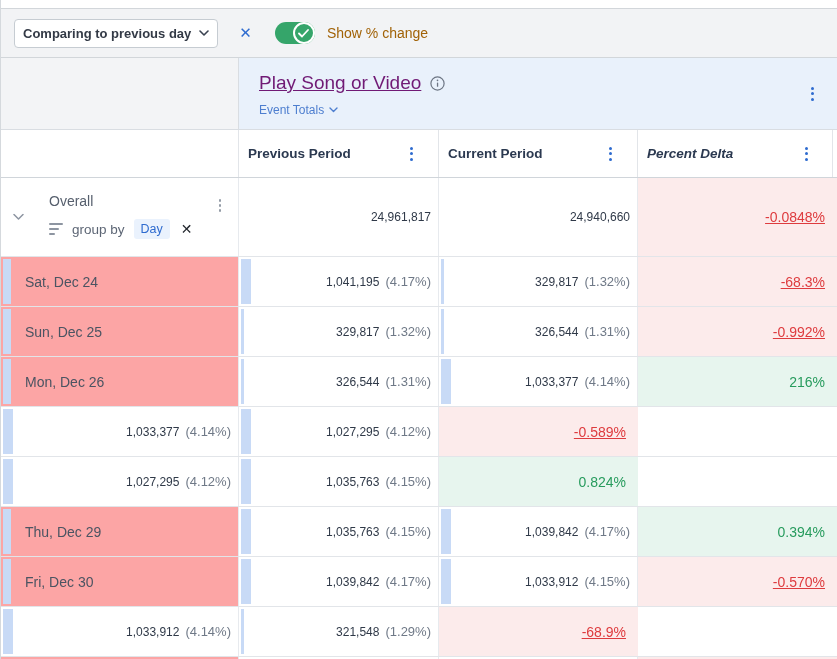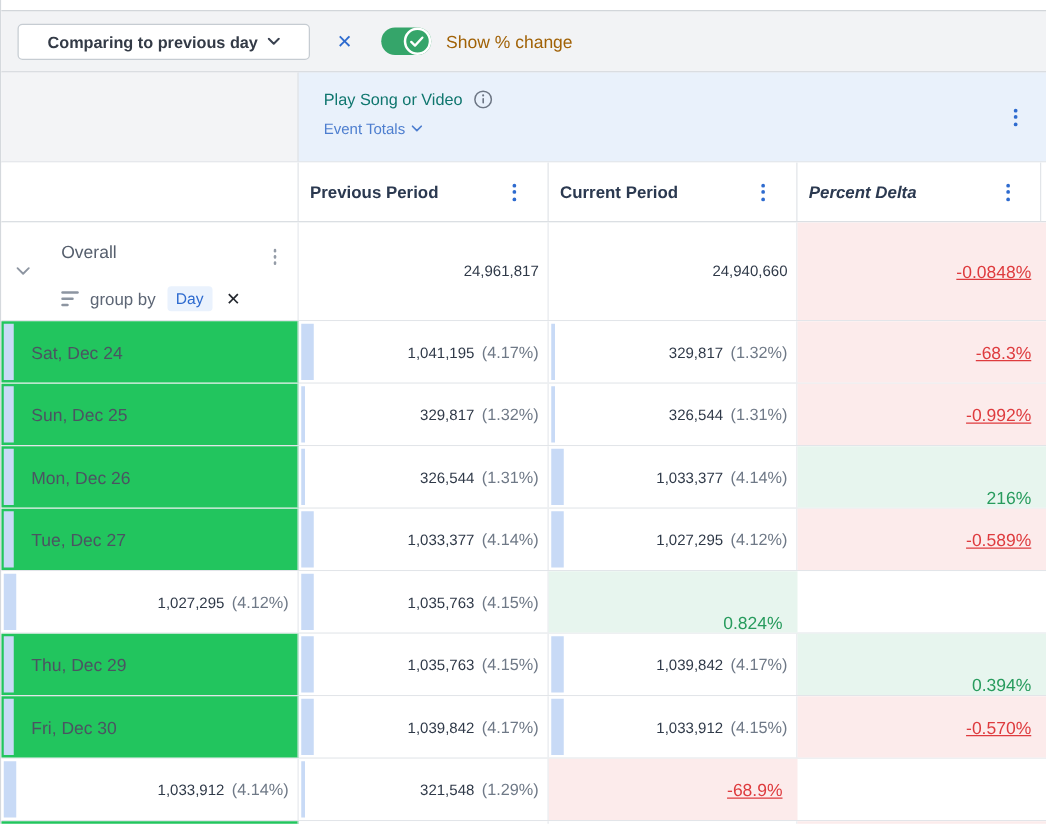--- a/index.html
+++ b/index.html
@@ -5,35 +5,35 @@
   * { margin:0; padding:0; box-sizing:border-box; }
   body { background:#ffffff; font-family:"Liberation Sans","DejaVu Sans",sans-serif; }
   .app { width:837px; height:659px; position:relative; overflow:hidden; background:#fff;
          border-left:1px solid #d5d9dd; }
 
   
   .top-strip { height:8px; background:#fff; }
   .toolbar { height:50px; background:#f2f3f5; border-top:1px solid #d2d6da; border-bottom:1px solid #d2d6da;
              display:flex; align-items:center; padding-left:13px; }
   .compare-pill { height:29px; background:#fff; border:1px solid #c6ccd2; border-radius:4px;
-                  display:inline-flex; align-items:center; gap:8px; padding:0 23px;
+                  display:inline-flex; align-items:center; gap:8px; padding:0 8px;
                   font-size:13px; font-weight:700; color:#333a46; cursor:pointer; }
   .close-x { margin-left:21px; color:#2e6bcf; font-size:15px; cursor:pointer; }
   .toggle { margin-left:23px; width:40px; height:22px; border-radius:11px; background:#35a56a; position:relative; cursor:pointer; flex:none; }
   .toggle-knob { position:absolute; right:0px; top:50%; transform:translateY(-50%);
                  width:22px; height:22px; border-radius:50%; background:#35a56a; border:2px solid #fff;
                  display:flex; align-items:center; justify-content:center; }
   .toggle-label { margin-left:12px; font-size:14px; color:#a16207; }
 
   
   .event-band { height:72px; display:flex; border-bottom:1px solid #d9dde2; }
   .band-left { width:238px; flex:none; background:#f3f4f6; border-right:1px solid #d9dde2; }
   .band-main { flex:1; background:#e9f1fb; position:relative; padding:14px 0 0 20px; }
   .event-title-row { display:flex; align-items:center; gap:9px; }
-  .event-title { font-size:13px; color:#0f766e; cursor:pointer; }
+  .event-title { font-size:19px; color:#701a75; cursor:pointer;text-decoration:underline; }
   .event-subtitle { margin-top:9px; display:flex; align-items:center; gap:5px;
                     font-size:12px; color:#4d7ecf; cursor:pointer;text-align:right; }
 
   
   .vdots { display:inline-flex; flex-direction:column; gap:2.5px; cursor:pointer; padding:3px; }
   .vdots i { width:3px; height:3px; border-radius:50%; background:#2e6bcf; display:block; }
   .vdots.gray i { background:#949ca7; width:2.5px; height:2.5px; }
   .band-dots { position:absolute; right:20px; top:50%; transform:translateY(-50%); }
 
   
@@ -50,41 +50,41 @@
   .delta-hdr::after { content:""; position:absolute; right:4px; top:0; bottom:0; border-left:1px solid #e2e5e9; }
 
   
   .overall-row { height:79px; border-bottom:1px solid #e2e5e9; background:#fff; }
   .overall-row .cell { border-right:1px solid #e7eaee; }
   .overall-row .cell:last-child { border-right:none; }
   .overall-label-cell { padding:15px 0 0 48px;text-align:right; }
   .overall-chevron { position:absolute; left:12px; top:50%; transform:translateY(-50%); cursor:pointer; }
   .overall-title-line { display:flex; align-items:center; font-size:14px; color:#565f6d; }
   .overall-dots { position:absolute; right:14px; top:18px; }
-  .groupby-line { margin-top:20px; display:flex; align-items:center; gap:9px; }
+  .groupby-line { margin-top:10px; display:flex; align-items:center; gap:9px; }
   .group-icon { display:inline-flex; flex-direction:column; gap:2.5px; width:14px; }
   .group-icon i { height:2.5px; background:#8d95a1; border-radius:1px; display:block; }
   .group-icon i:nth-child(1){ width:14px; } .group-icon i:nth-child(2){ width:10px; } .group-icon i:nth-child(3){ width:6px; }
   .groupby-text { font-size:13.5px; color:#5d6675; }
   .day-chip { background:#eaf2fd; color:#2e6bcf; font-size:12.5px; padding:3px 7px; border-radius:3px; cursor:pointer; }
   .chip-x { font-size:14px; color:#23272e; font-weight:700; cursor:pointer; margin-left:2px; }
 
   .num-cell { display:flex; align-items:center; justify-content:flex-end; gap:6px; padding-right:7px; }
   .num-val { font-size:12px; color:#2f3948; }
   .num-pct { font-size:13px; color:#6f7987; }
 
   .delta-cell { display:flex; align-items:center; justify-content:flex-end; padding-right:12px; font-size:14px; }
   .delta-neg { background:#fcebeb; color:#de3b3e;text-decoration:underline; }
-  .delta-pos { background:#e7f5ee; color:#279b5d;align-items:flex-end; }
+  .delta-pos { background:#e7f5ee; color:#279b5d; }
 
   
   .data-row { height:50px; border-bottom:1px solid #e2e5e9; background:#fff; }
   .data-row .cell { border-right:1px solid #e7eaee; }
   .data-row .cell:last-child { border-right:none; }
-  .label-cell { background:#22c55e; display:flex; align-items:center; padding-left:24px;
+  .label-cell { background:#fca5a5; display:flex; align-items:center; padding-left:24px;
                 font-size:14px; color:#4b5462; }
   .row-bar { position:absolute; left:2px; top:2px; bottom:2px; width:8px; background:#c8daf6; }
   .val-bar { position:absolute; left:2px; top:2px; bottom:2px; background:#c8daf6; }
 
   svg { display:block; }
 </style>
 </head>
 <body>
 
 <div class="app">
@@ -260,24 +260,20 @@
       <div class="val-bar curr-bar" style="width: 10px;"></div>
       <span class="num-val curr-val">1,033,377</span>
       <span class="num-pct curr-pct">(4.14%)</span>
     </div>
     <div class="cell delta-cell delta-pos">
       <span class="delta-val">216%</span>
     </div>
   </div>
 
   <div class="trow data-row">
-    <div class="cell label-cell">
-      <div class="row-bar"></div>
-      <span>Tue, Dec 27</span>
-    </div>
     <div class="cell num-cell">
       <div class="val-bar prev-bar" style="width: 10px;"></div>
       <span class="num-val prev-val">1,033,377</span>
       <span class="num-pct prev-pct">(4.14%)</span>
     </div>
     <div class="cell num-cell">
       <div class="val-bar curr-bar" style="width: 10px;"></div>
       <span class="num-val curr-val">1,027,295</span>
       <span class="num-pct curr-pct">(4.12%)</span>
     </div>

